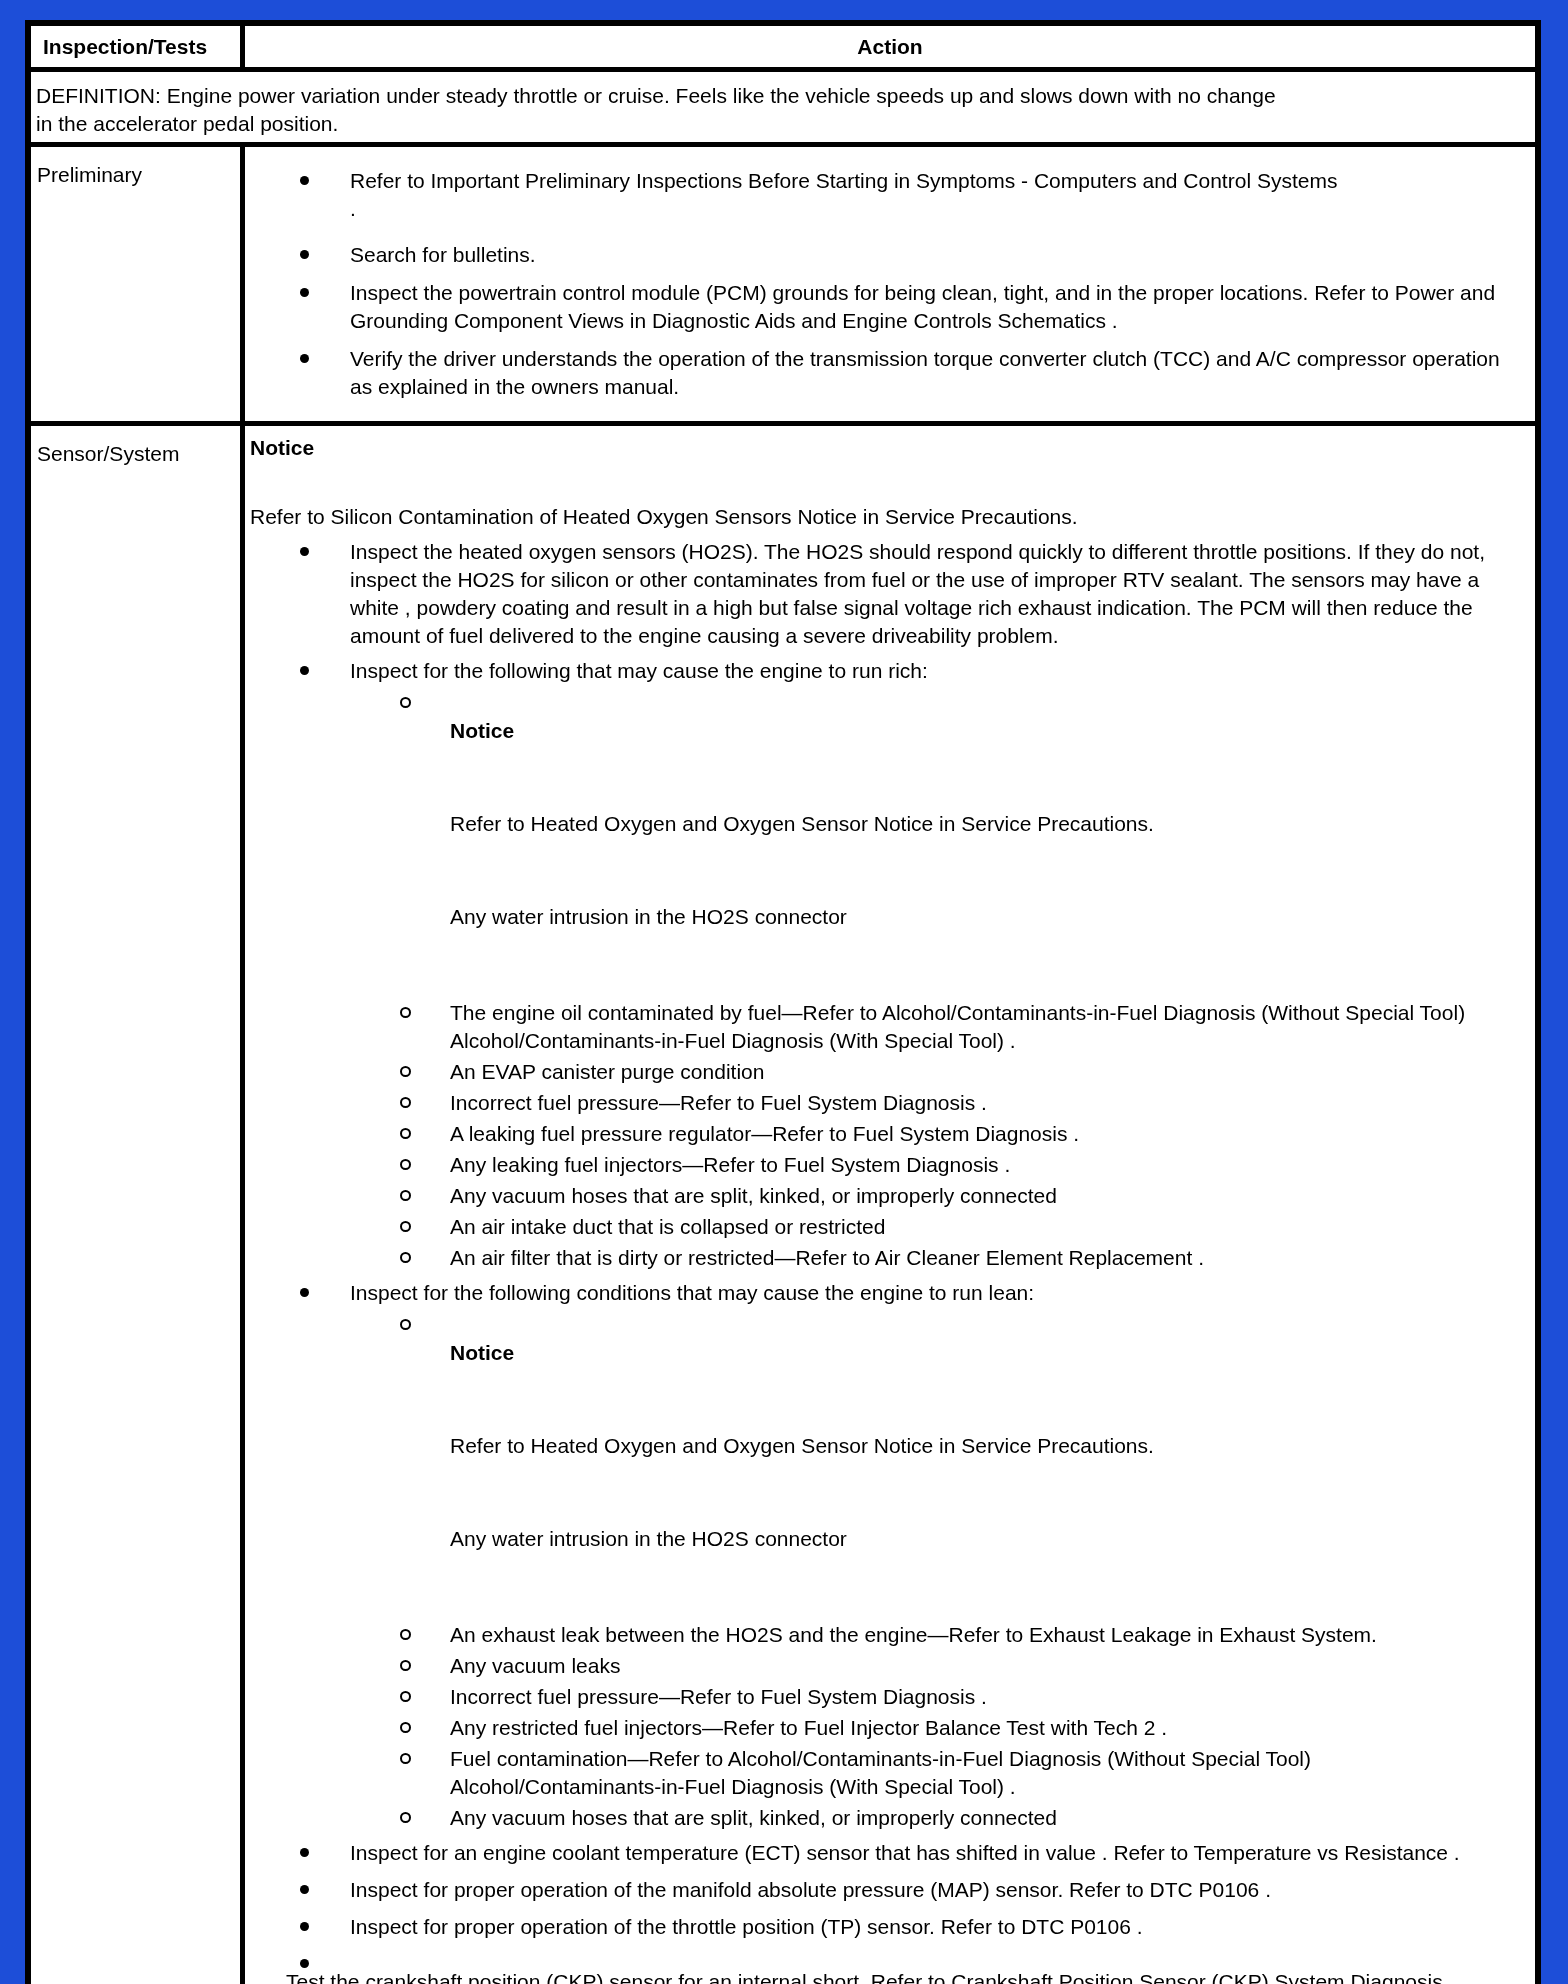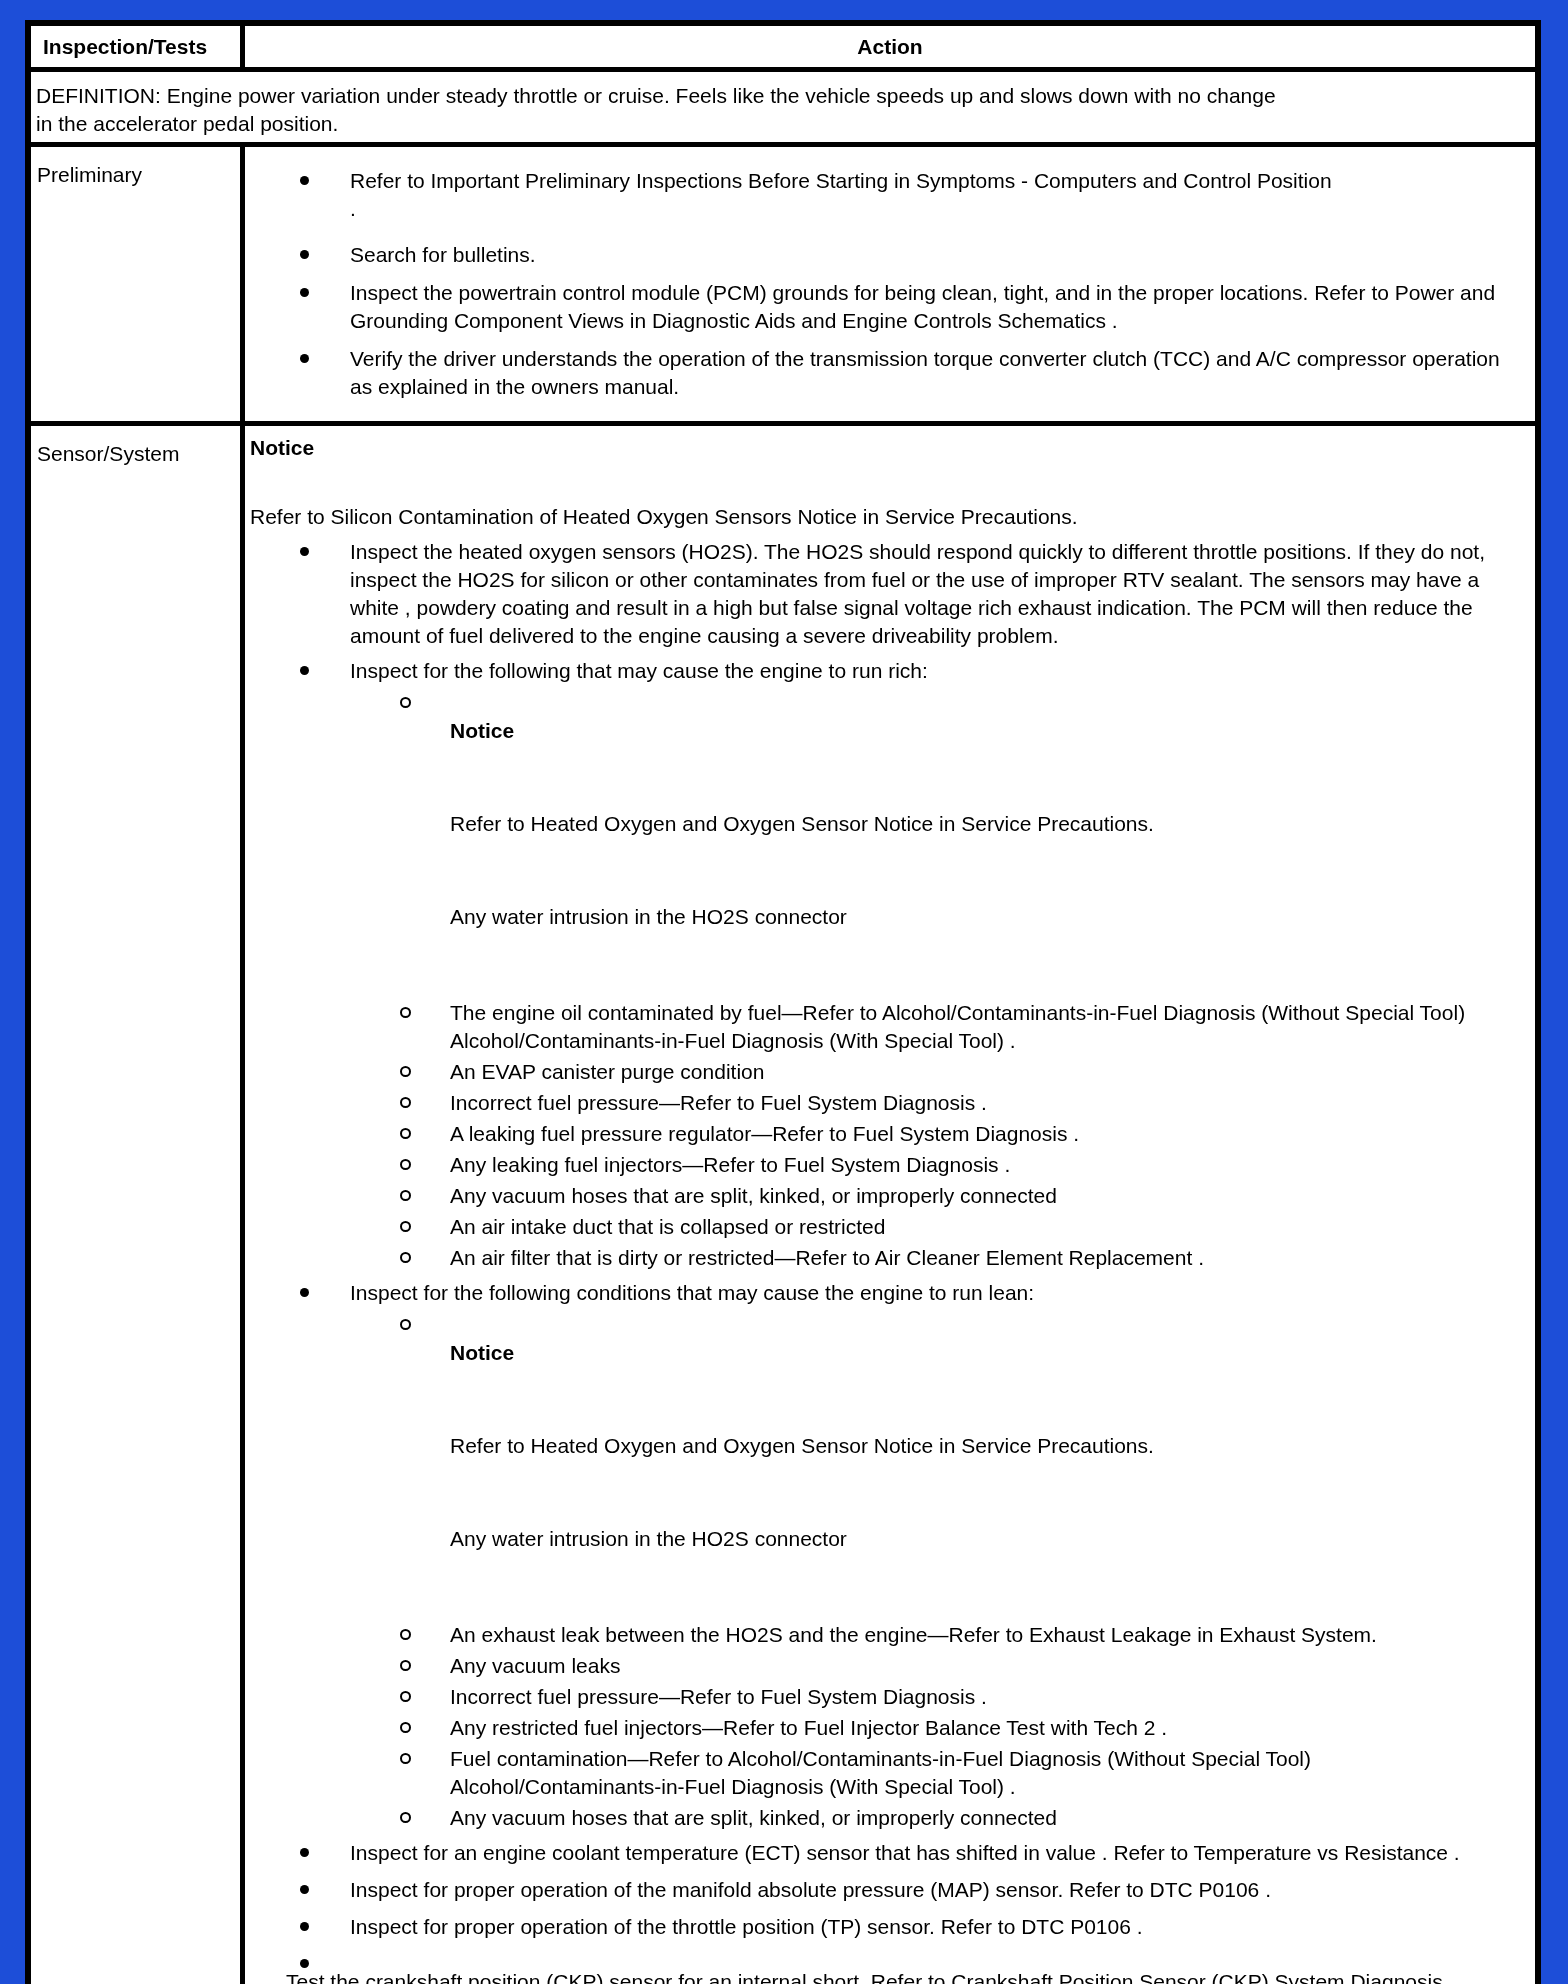--- a/index.html
+++ b/index.html
@@ -92,21 +92,21 @@
 
     <div class="def-row">DEFINITION: Engine power variation under steady throttle or cruise. Feels like the vehicle speeds up and slows down with no change
 in the accelerator pedal position.</div>
 
     <div class="row">
       <div class="col-label">Preliminary</div>
       <div class="col-action">
         <div class="pad-prelim">
           <div class="li l1 mt0">
             <span class="dot"></span>
-            <div class="txt">Refer to Important Preliminary Inspections Before Starting in Symptoms - Computers and Control Position
+            <div class="txt">Refer to Important Preliminary Inspections Before Starting in Symptoms - Computers and Control Systems
 .</div>
           </div>
           <div class="li l1" style="margin-top:18px;">
             <span class="dot"></span>
             <div class="txt">Search for bulletins.</div>
           </div>
           <div class="li l1" style="margin-top:10px;">
             <span class="dot"></span>
             <div class="txt">Inspect the powertrain control module (PCM) grounds for being clean, tight, and in the proper locations. Refer to Power and Grounding Component Views in Diagnostic Aids and Engine Controls Schematics .</div>
           </div>

